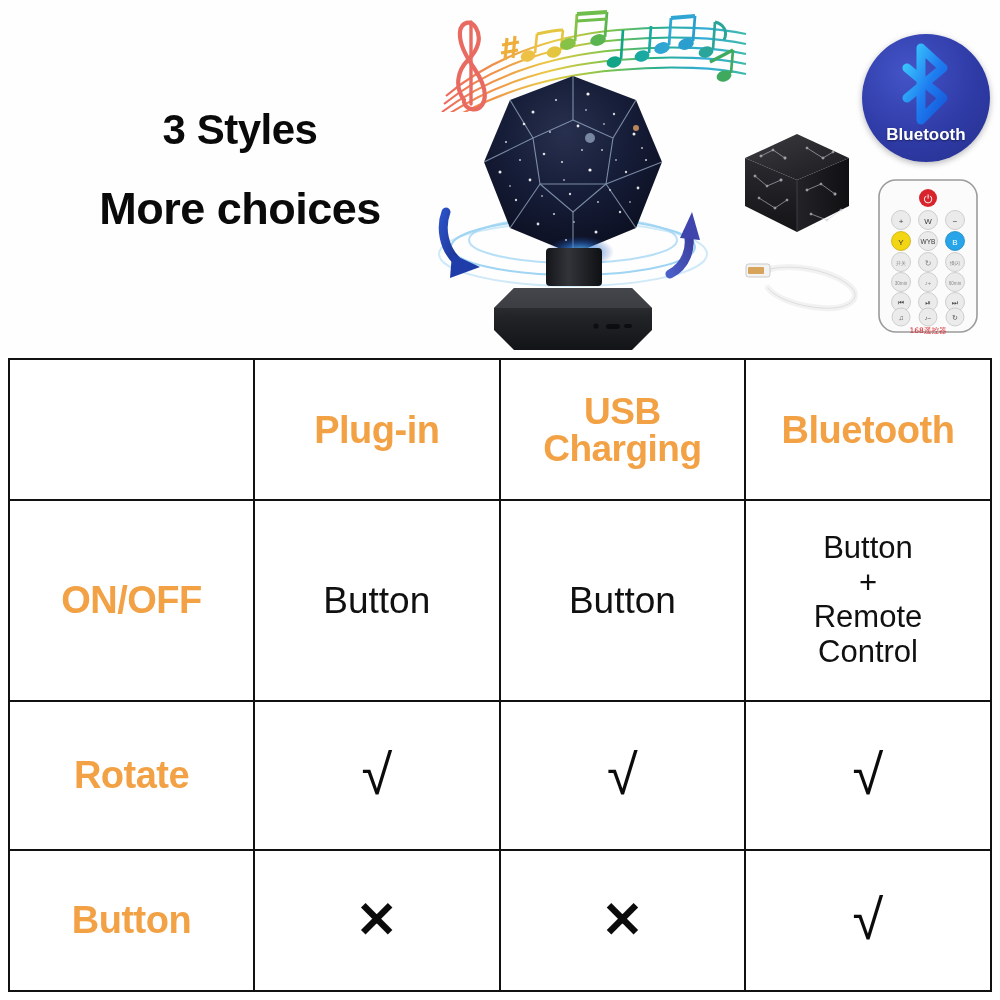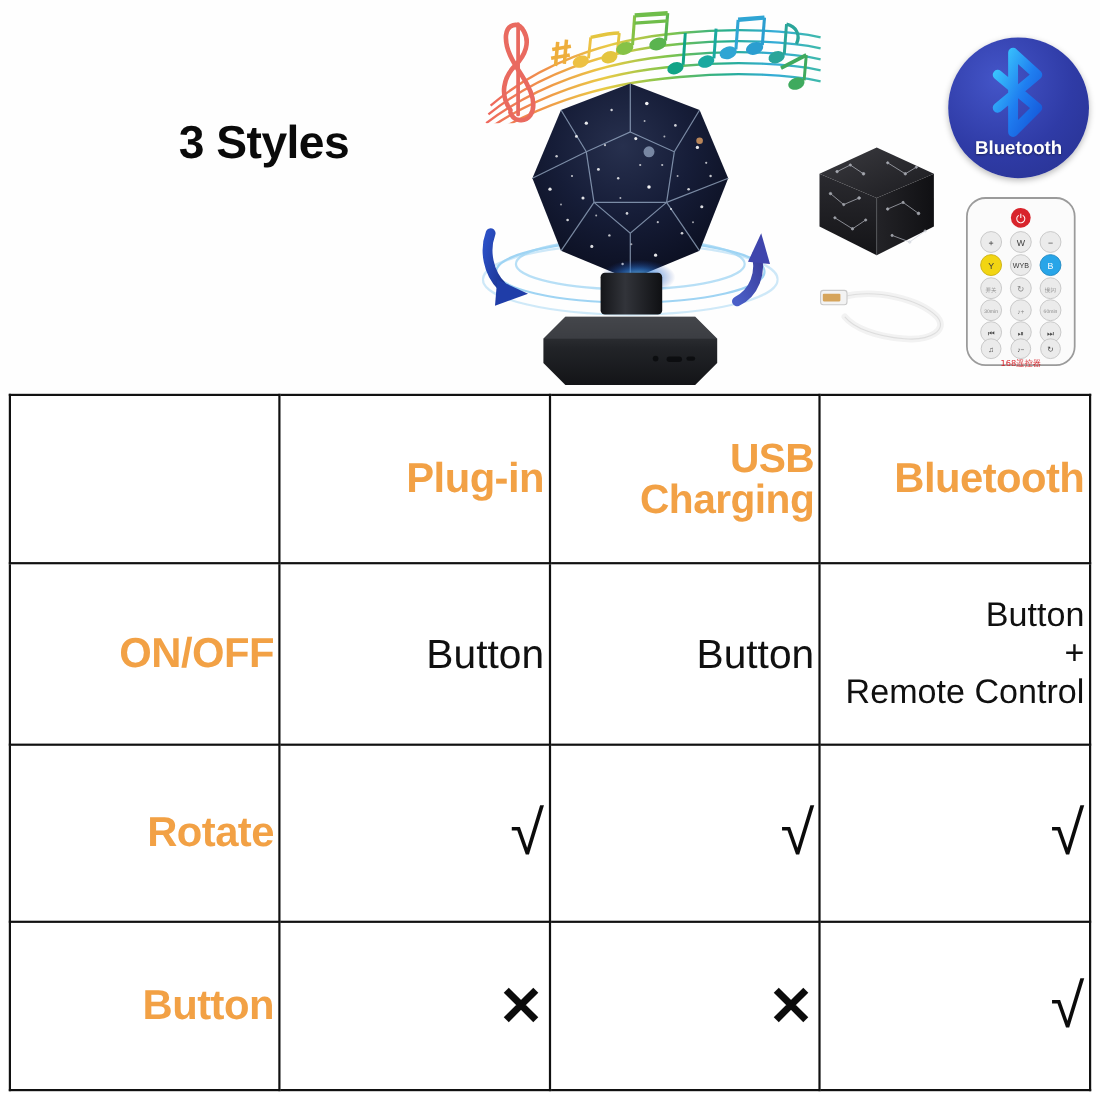--- a/index.html
+++ b/index.html
@@ -102,23 +102,23 @@
   #spec-table {
     position: absolute;
     left: 8px; top: 358px;
     width: 982px; height: 634px;
     border-collapse: collapse;
     table-layout: fixed;
     background: #ffffff;
   }
   #spec-table td, #spec-table th {
     border: 2px solid #111111;
-    text-align: right;
+    text-align: center;
     vertical-align: middle;
-    padding: 2px 4px;
+    padding: 2px 16px;
     background: #ffffff;
   }
   #spec-table col.c0 { width: 245px; }
   #spec-table col.cx { width: 245.6px; }
 
   tr.row-head { height: 102px; }
   tr.row-ps   { height: 110px; }
   tr.row-oo   { height: 106px; }
   tr.row-ro   { height: 108px; }
   tr.row-ti   { height: 106px; }
@@ -160,20 +160,21 @@
   .mark-cross { font-size: 50px; }
 </style>
 </head>
 <body>
 
 <div id="page">
 
   <div id="hero">
 
     <div class="headline" id="headline-1">3 Styles</div>
+    <div class="headline" id="headline-2">More choices</div>
 
     <div id="music-notes">
       <svg width="320" height="112" viewBox="0 0 320 112">
         <defs>
           <linearGradient id="staffg" x1="0" y1="0" x2="1" y2="0">
             <stop offset="0" stop-color="#ee5f55"></stop>
             <stop offset="0.18" stop-color="#f0913f"></stop>
             <stop offset="0.36" stop-color="#e8c83c"></stop>
             <stop offset="0.54" stop-color="#7cc242"></stop>
             <stop offset="0.72" stop-color="#1aa98a"></stop>

